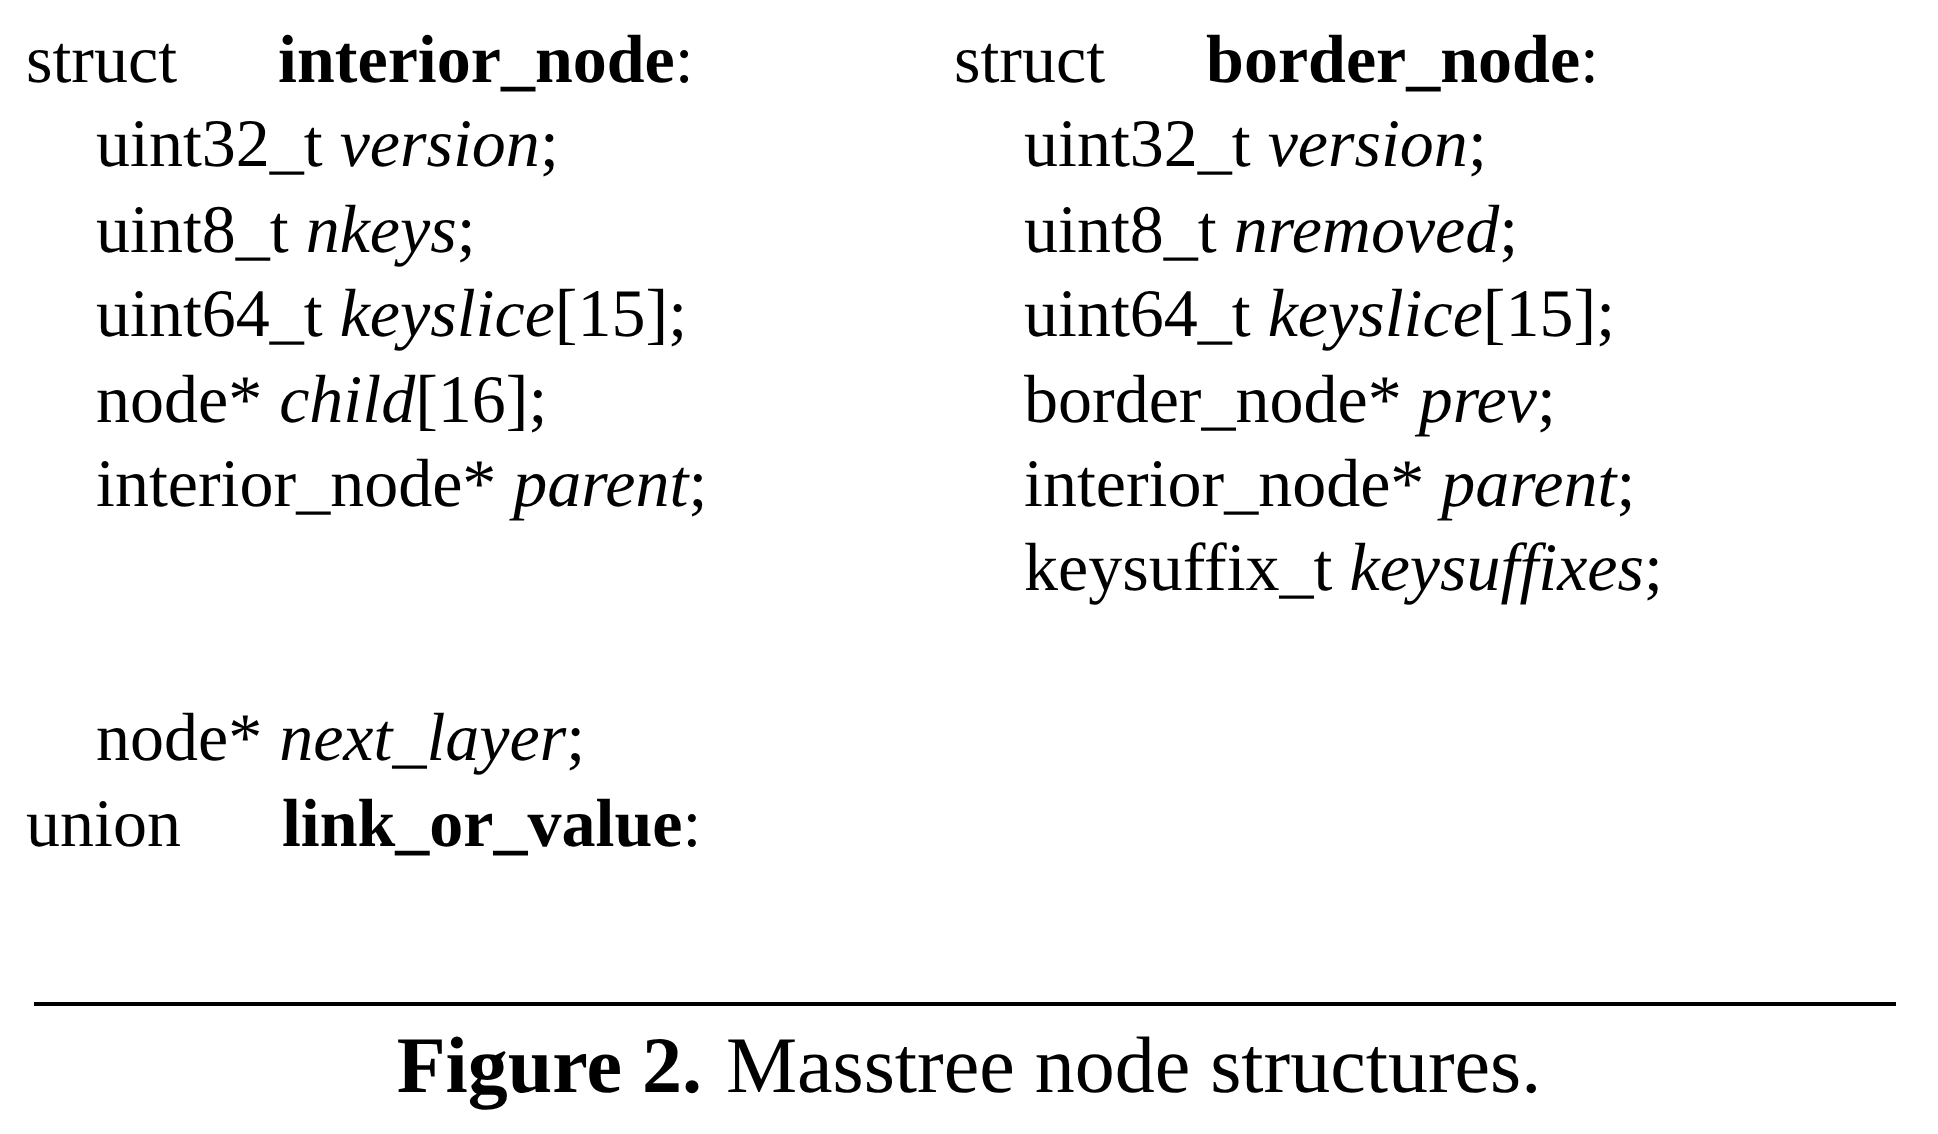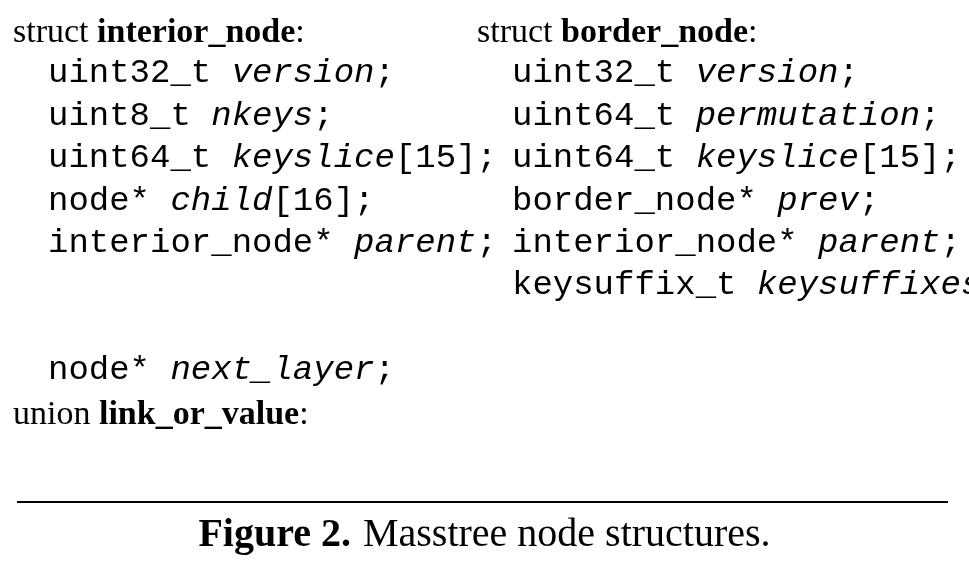--- a/index.html
+++ b/index.html
@@ -10,23 +10,23 @@
     background: #ffffff;
     color: #000000;
     font-family: "Liberation Serif", "DejaVu Serif", serif;
     font-size: 34px;
     overflow: hidden;
   }
   .col { position: absolute; top: 10px; }
   .col-left  { left: 13px; }
   .col-right { left: 477px; }
   .line { line-height: 42.4px; white-space: pre; }
-  .field-line { padding-left: 35px; font-family: Liberation Mono, monospace; }
+  .field-line { padding-left: 35px; }
   .ital { font-style: italic; }
-  .bold { font-weight: bold; }
+  .bold { font-weight: bold; margin-left: 42px; }
   .block-gap { height: 84.8px; }
   .rule {
     position: absolute;
     left: 17px;
     top: 501px;
     width: 931px;
     height: 2px;
     background: #000000;
   }
   .caption {
@@ -64,21 +64,21 @@
       <div class="line"><span>union </span><span class="bold">link_or_value</span><span>:</span></div>
     </div>
 
   </div>
 
   <div class="col col-right">
 
     <div>
       <div class="line"><span>struct </span><span class="bold">border_node</span><span>:</span></div>
       <div class="line field-line"><span>uint32_t </span><span class="ital">version</span><span>;</span></div>
-      <div class="line field-line"><span>uint64_t </span><span class="ital">permutation</span><span>;</span></div>
+      <div class="line field-line"><span>uint8_t </span><span class="ital">nremoved</span><span>;</span></div>
       <div class="line field-line"><span>uint64_t </span><span class="ital">keyslice</span><span>[15];</span></div>
       <div class="line field-line"><span>border_node* </span><span class="ital">prev</span><span>;</span></div>
       <div class="line field-line"><span>interior_node* </span><span class="ital">parent</span><span>;</span></div>
       <div class="line field-line"><span>keysuffix_t </span><span class="ital">keysuffixes</span><span>;</span></div>
     </div>
 
   </div>
 
   <div class="rule"></div>
 

